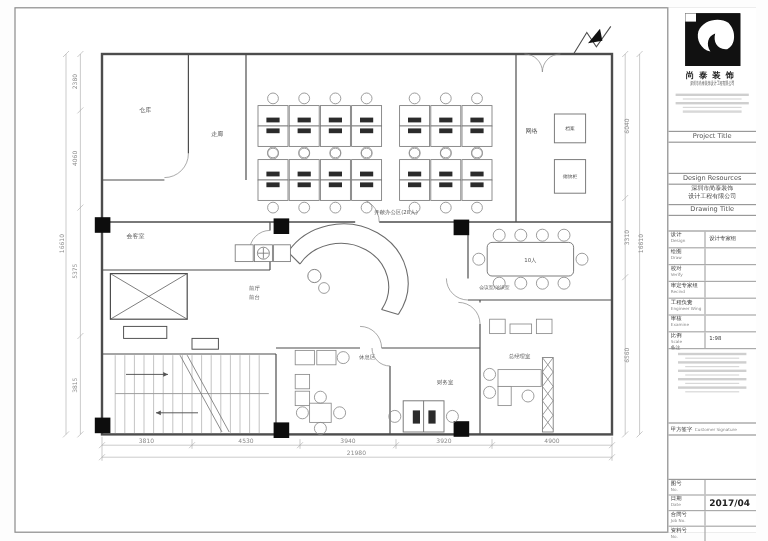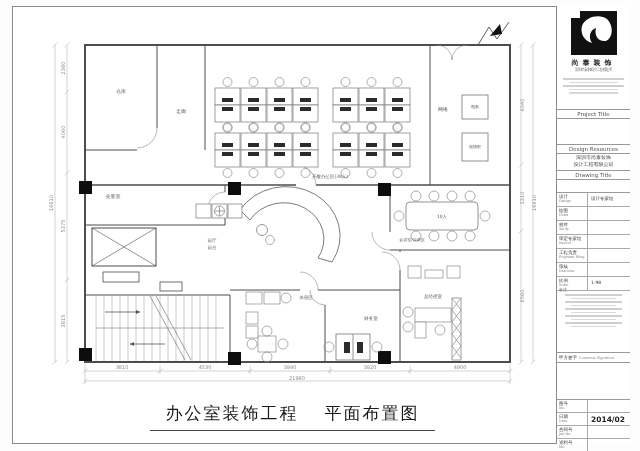--- a/index.html
+++ b/index.html
@@ -424,35 +424,32 @@
             <div class="cn">图号</div>
             <div class="en">No.</div>
           </div>
         <div class="val"></div>
       </div>
       <div class="tb-row" style="height:12px">
         <div class="lab">
             <div class="cn">日期</div>
             <div class="en">Date</div>
           </div>
-        <div class="val big">2014/02</div>
+        <div class="val big">2017/04</div>
       </div>
       <div class="tb-row" style="height:12px">
         <div class="lab">
             <div class="cn">合同号</div>
             <div class="en">Job No.</div>
           </div>
         <div class="val"></div>
       </div>
       <div class="tb-row" style="height:12px;border-bottom:none">
         <div class="lab">
             <div class="cn">资料号</div>
             <div class="en">No.</div>
           </div>
         <div class="val"></div>
       </div>
     </div>
   </div>
 
-  <div id="footer-title">
-    <span class="p1">办公室装饰工程</span><span class="p2">平面布置图</span>
-  </div>
 </div>
 
 </body></html>

